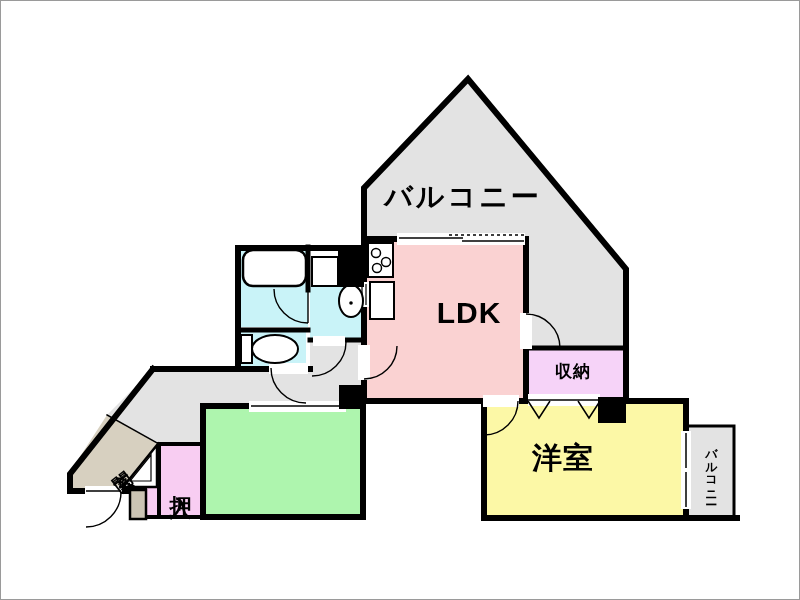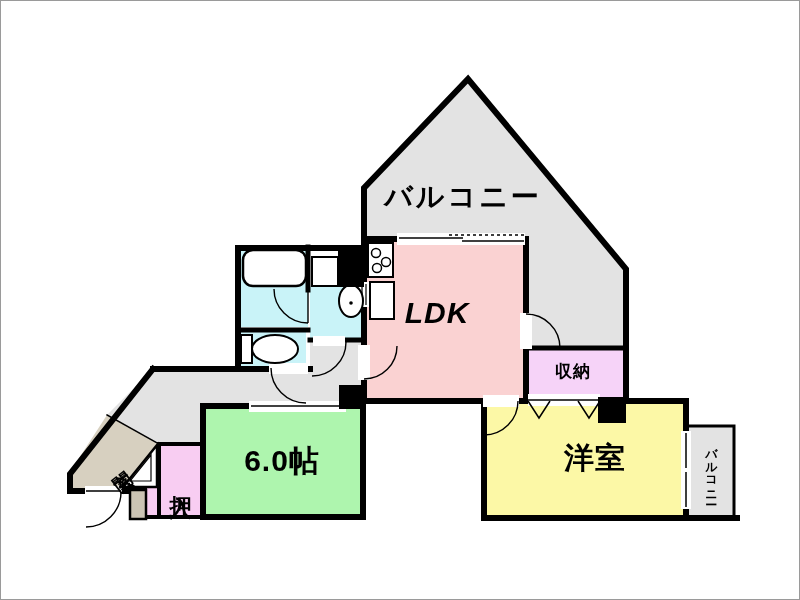--- a/index.html
+++ b/index.html
@@ -139,32 +139,31 @@
 
     <g fill="#000000">
       <rect x="338" y="384" width="26" height="24"></rect>
       <rect x="597" y="396" width="28" height="26"></rect>
       <rect x="337" y="246" width="26" height="40"></rect>
     </g>
   </svg>
 
   <div class="lbl lbl-balcony-top" style="left:462px; top:196px;">バルコニー</div>
 
-  <div class="lbl lbl-ldk" style="left:436px; top:312px;font-style:italic;">
+  <div class="lbl lbl-ldk" style="left:468px; top:312px;">
     <span class="l2">LDK</span>
   </div>
 
   <div class="lbl lbl-storage" style="left:572px; top:371px;">収納</div>
 
-  <div class="lbl lbl-yoshitsu" style="left:562px; top:457px;margin-left:32px;">
+  <div class="lbl lbl-yoshitsu" style="left:562px; top:457px;">
     <span class="l2">洋室</span>
   </div>
 
   <div class="lbl lbl-washitsu" style="left:281px; top:460px;">
-    <span class="l2">6.0帖</span>
   </div>
 
   <div class="lbl lbl-oshiire vtext" style="left:180px; top:478px;">押入</div>
 
   <div class="lbl lbl-genkan vtext" style="left:107px; top:463px;">玄関</div>
 
   <div class="lbl lbl-balcony-side vtext" style="left:710px; top:468px;">バルコニー</div>
 </div>
 
 </body></html>

